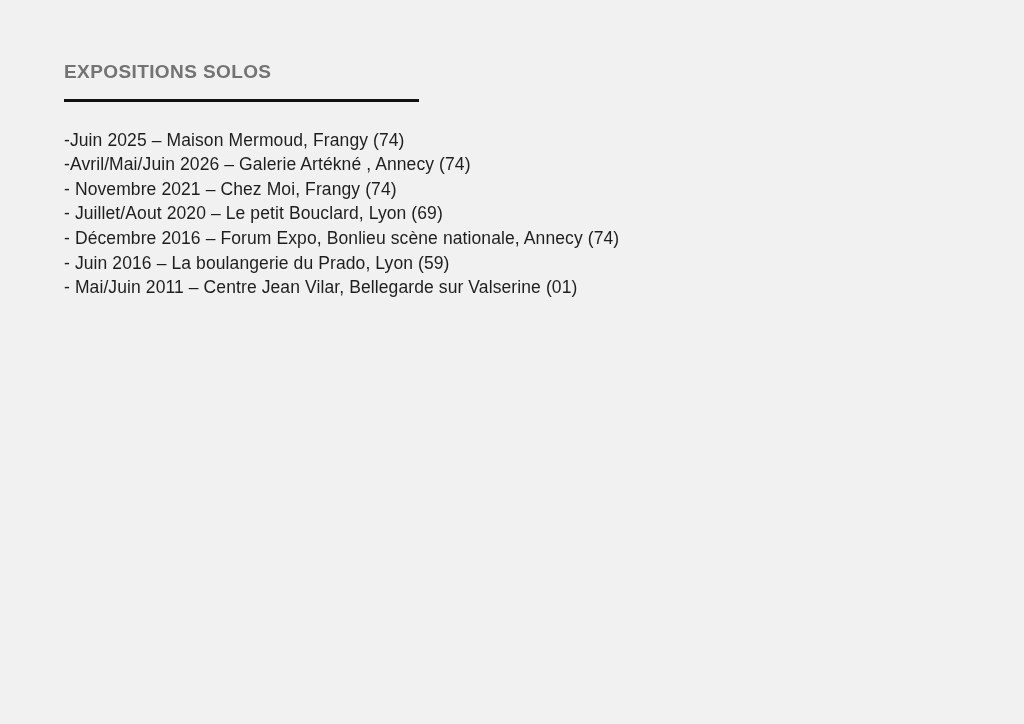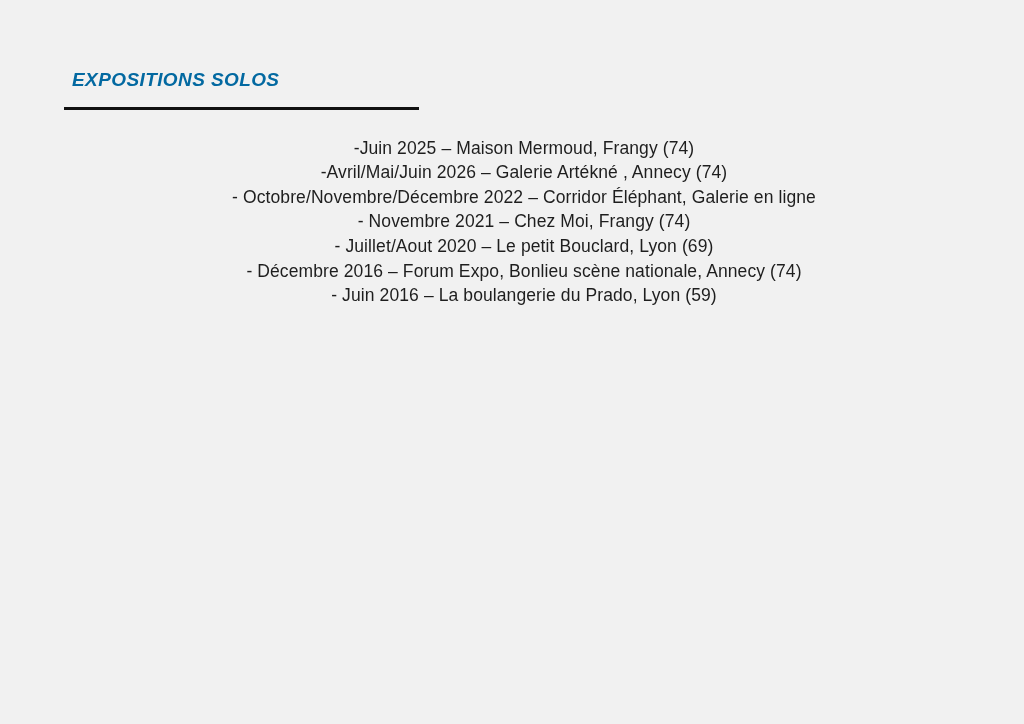--- a/index.html
+++ b/index.html
@@ -23,55 +23,53 @@
   .content {
     position: absolute;
     left: 64px;
     top: 60px;
     right: 40px;
   }
   .section-title {
     font-size: 19px;
     font-weight: bold;
     letter-spacing: 0.4px;
-    color: #0369a1;
-    margin: 8px;
+    color: #737373;
+    margin: 0;
     padding: 0 0 2px 0;
     line-height: 1.3;
-    font-style: italic;
   }
   .title-rule {
     width: 355px;
     height: 3px;
     background: #111111;
     margin-top: 12px;
   }
   .entries {
     margin-top: 26px;
-    text-align: center;
   }
   .entry {
     font-size: 17.5px;
     line-height: 24.6px;
     color: #1e1e1e;
     white-space: pre;
     letter-spacing: 0.1px;
   }
 </style>
 </head>
 <body>
 
 <div class="page">
   <div class="content">
     <h1 class="section-title">EXPOSITIONS SOLOS</h1>
     <div class="title-rule"></div>
 
     <div class="entries">
       <div class="entry">-Juin 2025 – Maison Mermoud, Frangy (74)</div>
       <div class="entry">-Avril/Mai/Juin 2026 – Galerie Artékné , Annecy (74)</div>
-      <div class="entry">- Octobre/Novembre/Décembre 2022 – Corridor Éléphant, Galerie en ligne</div>
       <div class="entry">- Novembre 2021 – Chez Moi, Frangy (74)</div>
       <div class="entry">- Juillet/Aout 2020 – Le petit Bouclard, Lyon (69)</div>
       <div class="entry">- Décembre 2016 – Forum Expo, Bonlieu scène nationale, Annecy (74)</div>
       <div class="entry">- Juin 2016 – La boulangerie du Prado, Lyon (59)</div>
+      <div class="entry">- Mai/Juin 2011 – Centre Jean Vilar, Bellegarde sur Valserine (01)</div>
     </div>
   </div>
 </div>
 
 </body></html>

